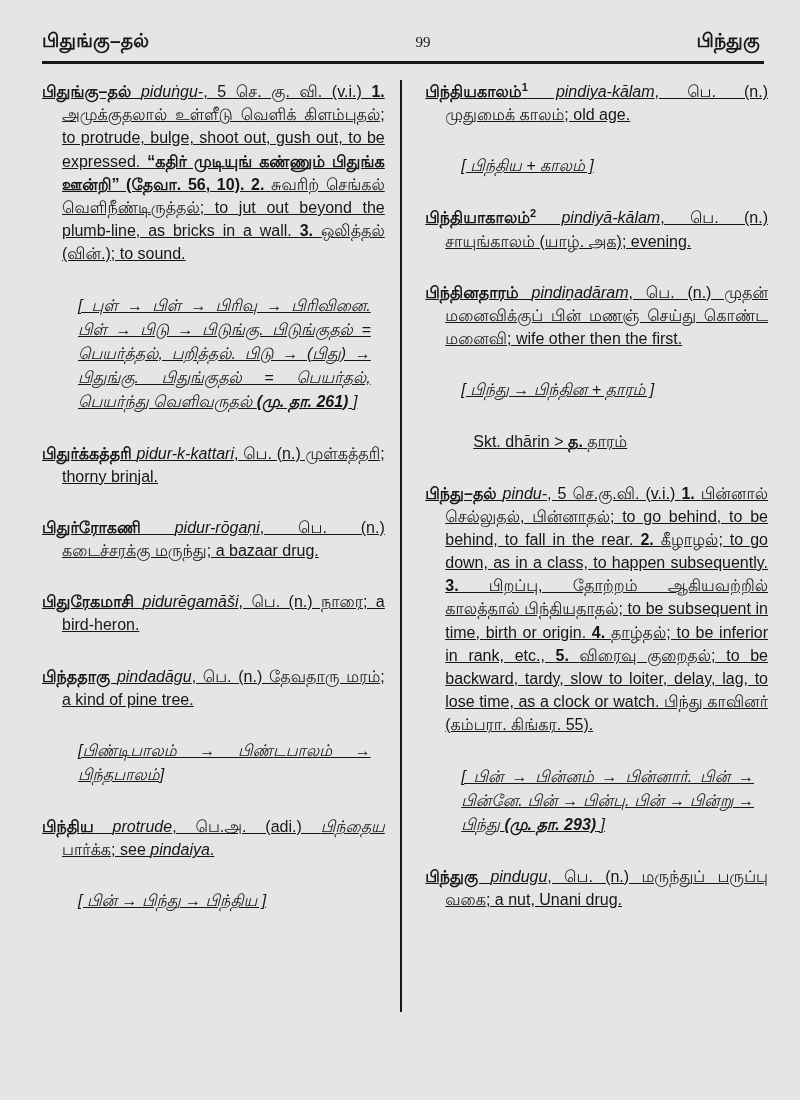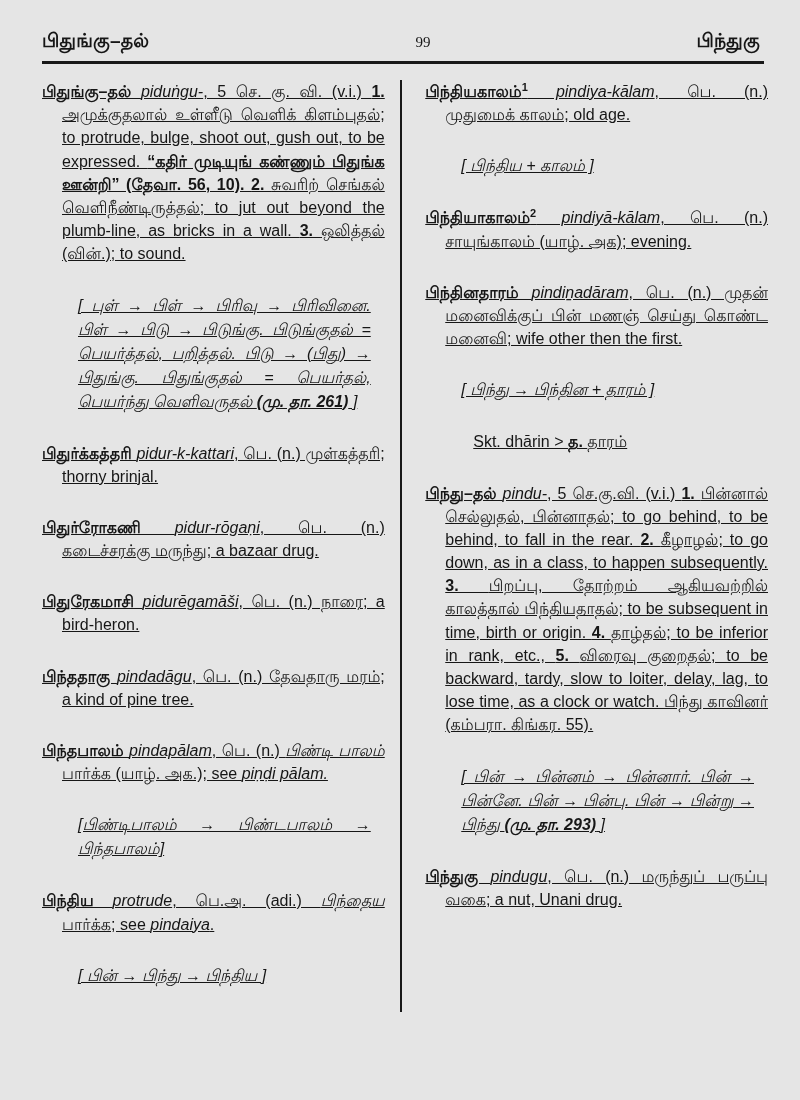--- a/index.html
+++ b/index.html
@@ -75,21 +75,20 @@
   </header>
   <div class="rule"></div>
   <main class="columns">
     <section class="col left">
         <p class="block entry"><span class="b">பிதுங்கு–தல் </span><span class="i">piduṅgu-</span><span>, 5 செ. கு. வி. (v.i.) </span><span class="b">1. </span><span>அமுக்குதலால் உள்ளீடு வெளிக் கிளம்புதல்; to protrude, bulge, shoot out, gush out, to be expressed. </span><span class="b">“கதிர் முடியுங் கண்ணும் பிதுங்க ஊன்றி” (தேவா. 56, 10). </span><span class="b">2. </span><span>சுவரிற் செங்கல் வெளிநீண்டிருத்தல்; to jut out beyond the plumb-line, as bricks in a wall. </span><span class="b">3. </span><span>ஒலித்தல் (வின்.); to sound.</span></p>
         <p class="block etym"><span class="i">[ புள் → பிள் → பிரிவு → பிரிவினை. பிள் → பிடு → பிடுங்கு. பிடுங்குதல் = பெயர்த்தல், பறித்தல். பிடு → (பிது) → பிதுங்கு. பிதுங்குதல் = பெயர்தல், பெயர்ந்து வெளிவருதல் </span><span class="b i">(மு. தா. 261)</span><span class="i"> ]</span></p>
         <p class="block entry"><span class="b">பிதுர்க்கத்தரி </span><span class="i">pidur-k-kattari</span><span>, பெ. (n.) முள்கத்தரி; thorny brinjal.</span></p>
         <p class="block entry"><span class="b">பிதுர்ரோகணி </span><span class="i">pidur-rōgaṇi</span><span>, பெ. (n.) கடைச்சரக்கு மருந்து; a bazaar drug.</span></p>
         <p class="block entry"><span class="b">பிதுரேகமாசி </span><span class="i">pidurēgamāši</span><span>, பெ. (n.) நாரை; a bird-heron.</span></p>
         <p class="block entry"><span class="b">பிந்ததாகு </span><span class="i">pindadāgu</span><span>, பெ. (n.) தேவதாரு மரம்; a kind of pine tree.</span></p>
-        <p class="block entry"><span class="b">பிந்தபாலம் </span><span class="i">pindapālam</span><span>, பெ. (n.) </span><span class="i">பிண்டி பாலம் </span><span>பார்க்க (யாழ். அக.); see </span><span class="i">piṇḍi pālam.</span></p>
         <p class="block etym"><span class="i">[பிண்டிபாலம் → பிண்டபாலம் → பிந்தபாலம்]</span></p>
         <p class="block entry"><span class="b">பிந்திய </span><span class="i">protrude</span><span>, பெ.அ. (adi.) </span><span class="i">பிந்தைய </span><span>பார்க்க; see </span><span class="i">pindaiya</span><span>.</span></p>
         <p class="block etym"><span class="i">[ பின் → பிந்து → பிந்திய ]</span></p>
       </section>
     <div class="divider"></div>
     <section class="col right">
         <p class="block entry"><span class="b">பிந்தியகாலம்</span><span class="b sup">1</span><span class="i"> pindiya-kālam</span><span>, பெ. (n.) முதுமைக் காலம்; old age.</span></p>
         <p class="block etym"><span class="i">[ பிந்திய + காலம் ]</span></p>
         <p class="block entry"><span class="b">பிந்தியாகாலம்</span><span class="b sup">2</span><span class="i"> pindiyā-kālam</span><span>, பெ. (n.) சாயுங்காலம் (யாழ். அக); evening.</span></p>
         <p class="block entry"><span class="b">பிந்தினதாரம் </span><span class="i">pindiṉadāram</span><span>, பெ. (n.) முதன் மனைவிக்குப் பின் மணஞ் செய்து கொண்ட மனைவி; wife other then the first.</span></p>

